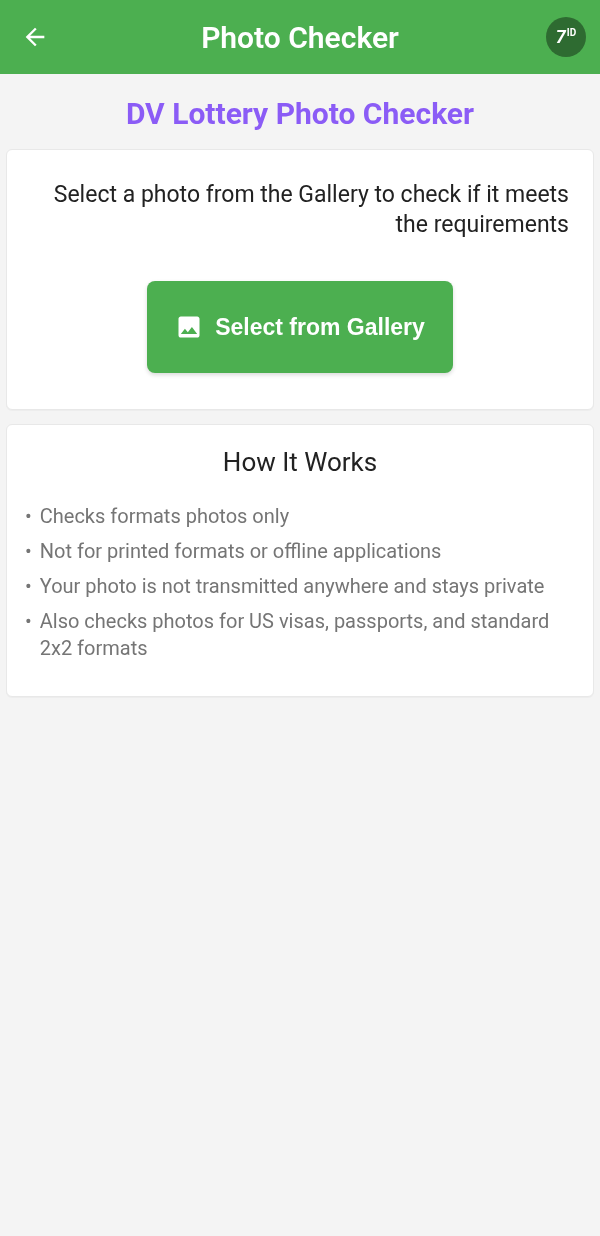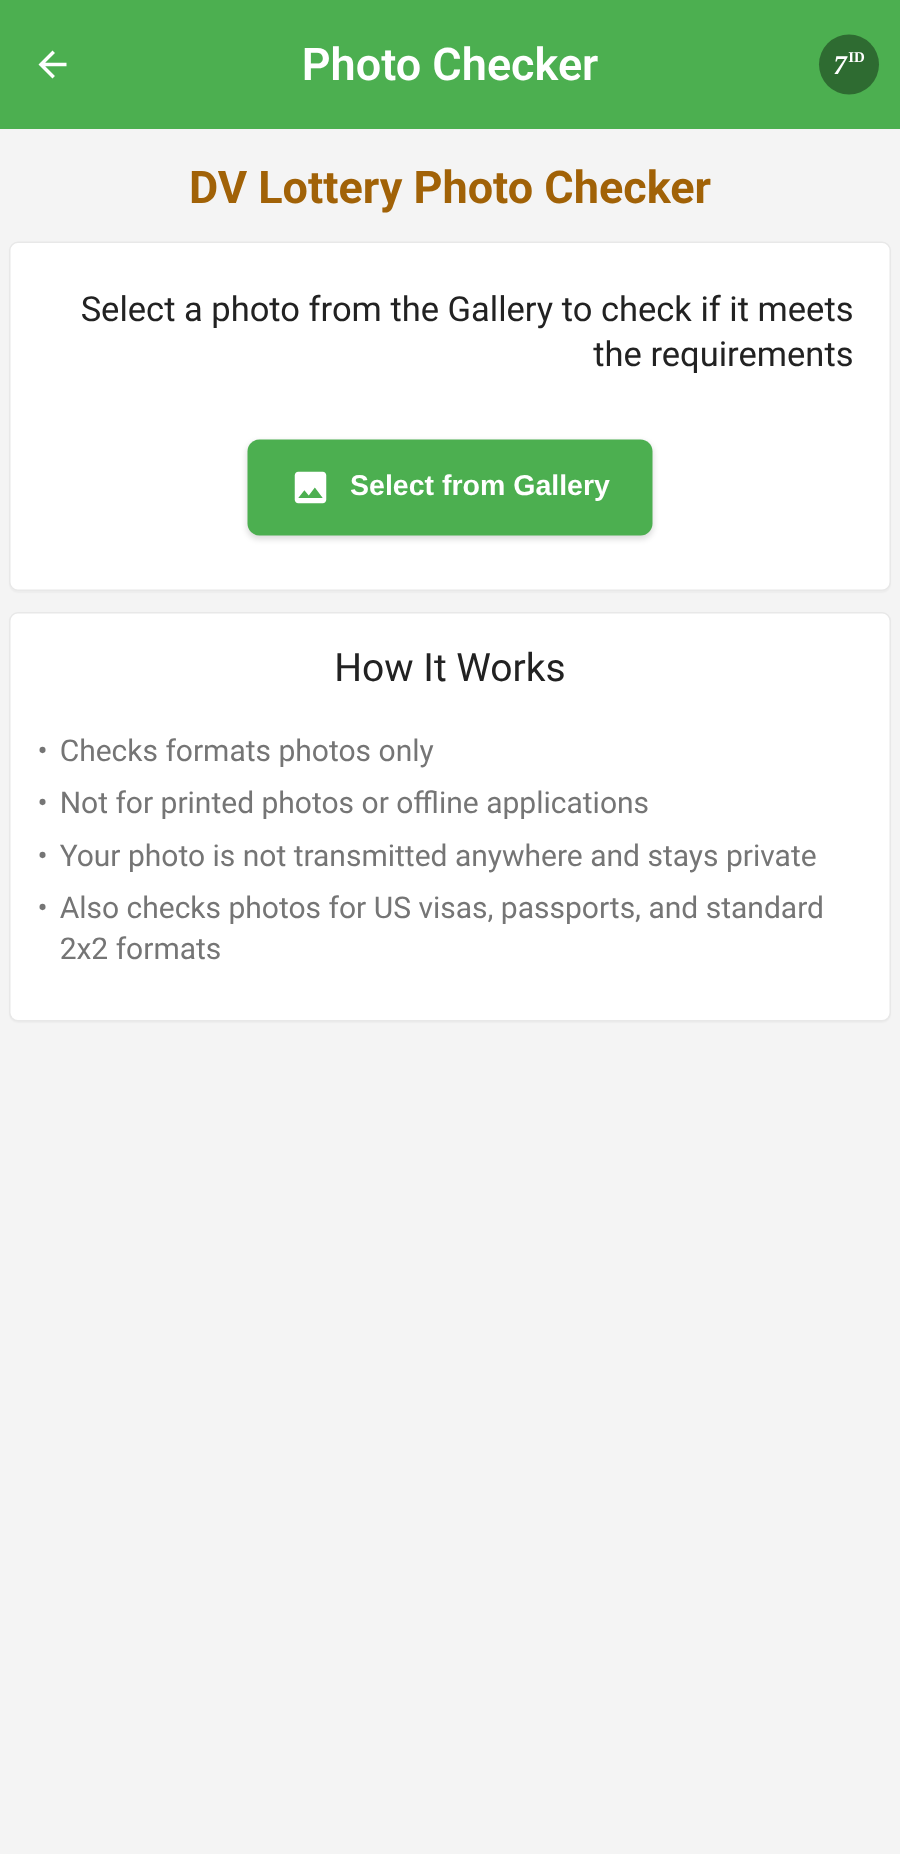--- a/index.html
+++ b/index.html
@@ -9,21 +9,21 @@
     }
     body {
       font-family: -apple-system, BlinkMacSystemFont, 'Segoe UI', Roboto, Arial, sans-serif;
       background: #f4f4f4;
       width: 600px;
       height: 1236px;
       overflow: hidden;
     }
     .header {
       background: #4caf50;
-      height: 86px;
+      height: 74px;
       display: flex;
       align-items: center;
       padding: 0 16px;
       position: relative;
     }
     .back-button {
       position: absolute;
       left: 20px;
       top: 50%;
       transform: translateY(-50%);
@@ -57,34 +57,33 @@
       display: flex;
       align-items: center;
       justify-content: center;
     }
     .logo-inner {
       color: white;
       font-size: 18px;
       font-weight: bold;
       font-style: italic;
       line-height: 1;
-      font-family: Liberation Serif, serif;
     }
     .logo-id {
       font-size: 10px;
       font-style: normal;
       font-weight: bold;
       vertical-align: top;
       margin-left: 1px;
     }
     .page-title {
       text-align: center;
       font-size: 30px;
       font-weight: 700;
-      color: #a16207;
+      color: #8b5cf6;
       margin-top: 22px;
       margin-bottom: 18px;
     }
     .card {
       background: white;
       margin: 0 6px;
       border-radius: 6px;
       border: 1px solid #e8e8e8;
       box-shadow: 0 1px 1px rgba(0,0,0,0.03);
     }
@@ -94,28 +93,28 @@
     }
     .select-prompt {
       font-size: 23px;
       color: #222;
       line-height: 1.32;
       margin-bottom: 40px;
       text-align: right;
     }
     .gallery-button {
       display: inline-flex;
-      align-items: center;
+      align-items: flex-end;
       gap: 12px;
       background: #4caf50;
       color: white;
       border: none;
       border-radius: 8px;
-      padding: 18px 28px;
-      font-size: 19px;
+      padding: 32px 28px;
+      font-size: 23px;
       font-weight: 600;
       cursor: pointer;
       box-shadow: 0 2px 4px rgba(0,0,0,0.15);
     }
     .image-icon {
       width: 28px;
       height: 28px;
       fill: white;
     }
     .info-card {
@@ -172,21 +171,21 @@
   </button>
 </div>
 
 <div class="card info-card">
   <h2 class="info-title">How It Works</h2>
   <ul class="info-list">
     <li>
         <span>Checks formats photos only</span>
       </li>
     <li>
-        <span>Not for printed photos or offline applications</span>
+        <span>Not for printed formats or offline applications</span>
       </li>
     <li>
         <span>Your photo is not transmitted anywhere and stays private</span>
       </li>
     <li>
         <span>Also checks photos for US visas, passports, and standard 2x2 formats</span>
       </li>
   </ul>
 </div>
 

